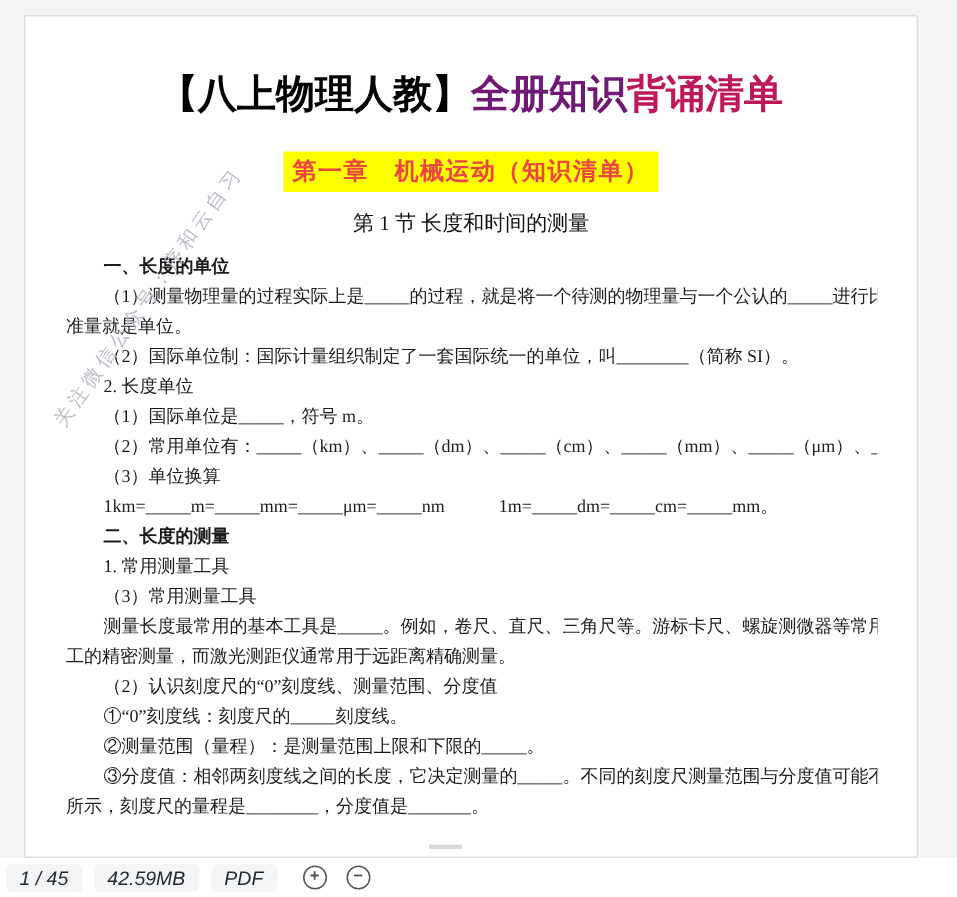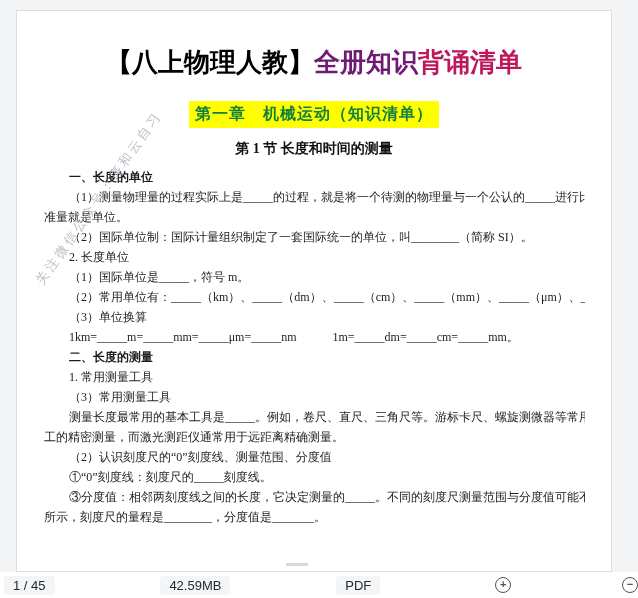--- a/index.html
+++ b/index.html
@@ -19,21 +19,21 @@
     font-size:26px;letter-spacing:0;white-space:nowrap;color:#000;
   }
   .chapter-row{margin-top:21px;text-align:center;}
   .chapter-banner{
     display:inline-block;
     font-family:"Liberation Sans","DejaVu Sans",sans-serif;
     font-weight:bold;font-size:16px;letter-spacing:1px;
     padding:3px 6px;
   }
   .section-heading{
-    margin-top:12px;text-align:center;font-weight:bold;
+    margin-top:12px;text-align:center;font-weight:normal;
     font-size:14px;color:#111;
   }
   .body-lines{
     margin-top:9px;padding:0 26px 0 27px;
     font-size:12px;color:#1c1c1c;
   }
   .bline{
     margin:0;line-height:20px;white-space:nowrap;overflow:hidden;
     text-indent:25px;
   }
@@ -48,22 +48,23 @@
   }
   
   .figure-top-edge{
     position:absolute;left:269px;top:552px;width:22px;height:3px;
     background:#d9d9d9;
   }
   
   .toolbar{
     position:absolute;left:0;top:572px;width:638px;height:26px;
     background:#ffffff;
-    display:flex;align-items:center;justify-content:space-between;
+    display:flex;align-items:center;justify-content:flex-start;
     font-family:"Liberation Sans","DejaVu Sans",sans-serif;
+    font-style:italic;
   }
   .badge{
     background:#f4f5f6;border-radius:4px;
     height:19px;line-height:19px;padding:0 9px;
     font-size:13px;color:#24292e;margin:0 4px;white-space:nowrap;
   }
   .zoom-btn{
     width:14px;height:14px;border:1.4px solid #50545a;border-radius:50%;
     color:#50545a;font-size:11px;line-height:13px;font-weight:bold;
     text-align:center;margin-left:13px;cursor:pointer;user-select:none;
@@ -74,21 +75,21 @@
 
 <div class="page">
 
   <div class="watermark">关注微信公众号：序和云自习</div>
 
   <div class="doc-title">
     <span>【八上物理人教】</span><span style="color: #701a75;">全册知识</span><span style="color: #be185d;">背诵清单</span>
   </div>
 
   <div class="chapter-row">
-    <span class="chapter-banner" style="color: #15803d; background-color: rgb(255, 255, 0);">第一章　机械运动（知识清单）</span>
+    <span class="chapter-banner" style="color: #ef4444; background-color: rgb(255, 255, 0);">第一章　机械运动（知识清单）</span>
   </div>
 
   <div class="section-heading">第 1 节 长度和时间的测量</div>
 
   <div class="body-lines">
       <p class="bline b">一、长度的单位</p>
       <p class="bline">（1）测量物理量的过程实际上是_____的过程，就是将一个待测的物理量与一个公认的_____进行比较，这个标</p>
       <p class="bline noind">准量就是单位。</p>
       <p class="bline">（2）国际单位制：国际计量组织制定了一套国际统一的单位，叫________（简称 SI）。</p>
       <p class="bline">2. 长度单位</p>
@@ -96,20 +97,21 @@
       <p class="bline">（2）常用单位有：_____（km）、_____（dm）、_____（cm）、_____（mm）、_____（μm）、_____（nm）。</p>
       <p class="bline">（3）单位换算</p>
       <p class="bline">1km=_____m=_____mm=_____μm=_____nm　　　1m=_____dm=_____cm=_____mm。</p>
       <p class="bline b">二、长度的测量</p>
       <p class="bline">1. 常用测量工具</p>
       <p class="bline">（3）常用测量工具</p>
       <p class="bline">测量长度最常用的基本工具是_____。例如，卷尺、直尺、三角尺等。游标卡尺、螺旋测微器等常用于机械加</p>
       <p class="bline noind">工的精密测量，而激光测距仪通常用于远距离精确测量。</p>
       <p class="bline">（2）认识刻度尺的“0”刻度线、测量范围、分度值</p>
       <p class="bline">①“0”刻度线：刻度尺的_____刻度线。</p>
+      <p class="bline">②测量范围（量程）：是测量范围上限和下限的_____。</p>
       <p class="bline">③分度值：相邻两刻度线之间的长度，它决定测量的_____。不同的刻度尺测量范围与分度值可能不同。如图</p>
       <p class="bline noind">所示，刻度尺的量程是________，分度值是_______。</p>
     </div>
 
   <div class="figure-top-edge"></div>
 </div>
 
 <div class="toolbar">
   <span class="badge">1 / 45</span>
   <span class="badge">42.59MB</span>

